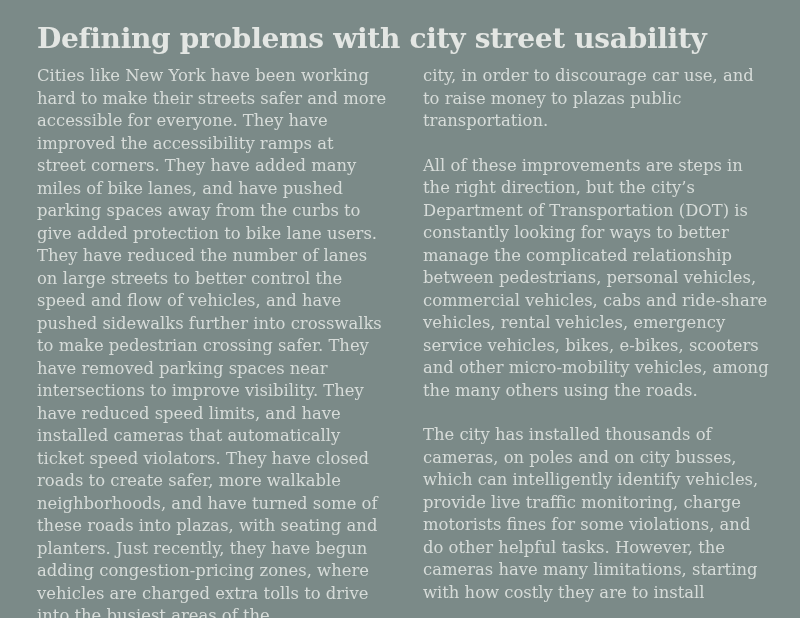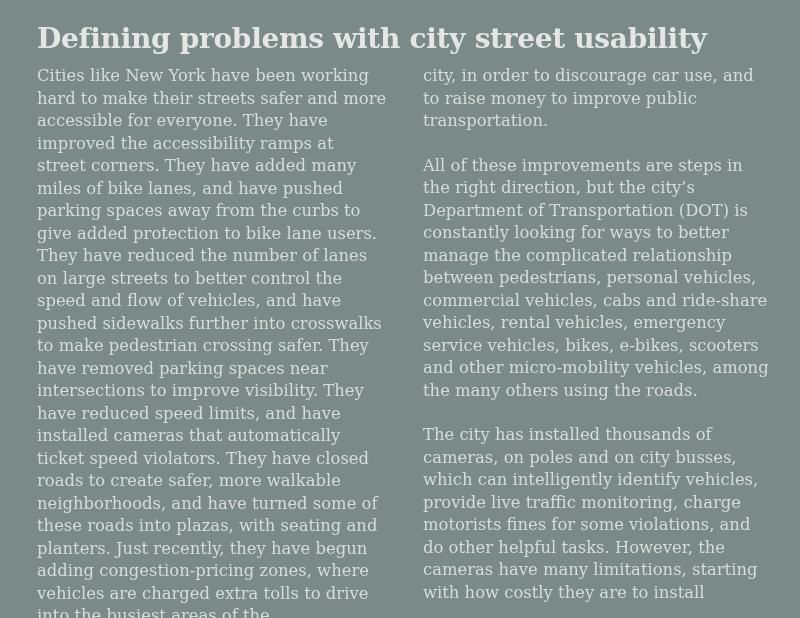--- a/index.html
+++ b/index.html
@@ -53,18 +53,18 @@
 
 <div class="page">
   <h1 class="page-title">Defining problems with city street usability</h1>
 
   <div class="columns">
     <div class="col">
       <p>Cities like New York have been working hard to make their streets safer and more accessible for everyone. They have improved the accessibility ramps at street corners. They have added many miles of bike lanes, and have pushed parking spaces away from the curbs to give added protection to bike lane users. They have reduced the number of lanes on large streets to better control the speed and flow of vehicles, and have pushed sidewalks further into crosswalks to make pedestrian crossing safer. They have removed parking spaces near intersections to improve visibility. They have reduced speed limits, and have installed cameras that automatically ticket speed violators. They have closed roads to create safer, more walkable neighborhoods, and have turned some of these roads into plazas, with seating and planters. Just recently, they have begun adding congestion-pricing zones, where vehicles are charged extra tolls to drive into the busiest areas of the</p>
     </div>
 
     <div class="col">
-      <p>city, in order to discourage car use, and to raise money to improve public transportation.</p>
+      <p>city, in order to discourage car use, and to raise money to plazas public transportation.</p>
       <p>All of these improvements are steps in the right direction, but the city’s Department of Transportation (DOT) is constantly looking for ways to better manage the complicated relationship between pedestrians, personal vehicles, commercial vehicles, cabs and ride-share vehicles, rental vehicles, emergency service vehicles, bikes, e-bikes, scooters and other micro-mobility vehicles, among the many others using the roads.</p>
       <p>The city has installed thousands of cameras, on poles and on city busses, which can intelligently identify vehicles, provide live traffic monitoring, charge motorists fines for some violations, and do other helpful tasks. However, the cameras have many limitations, starting with how costly they are to install</p>
     </div>
   </div>
 </div>
 
 </body></html>

